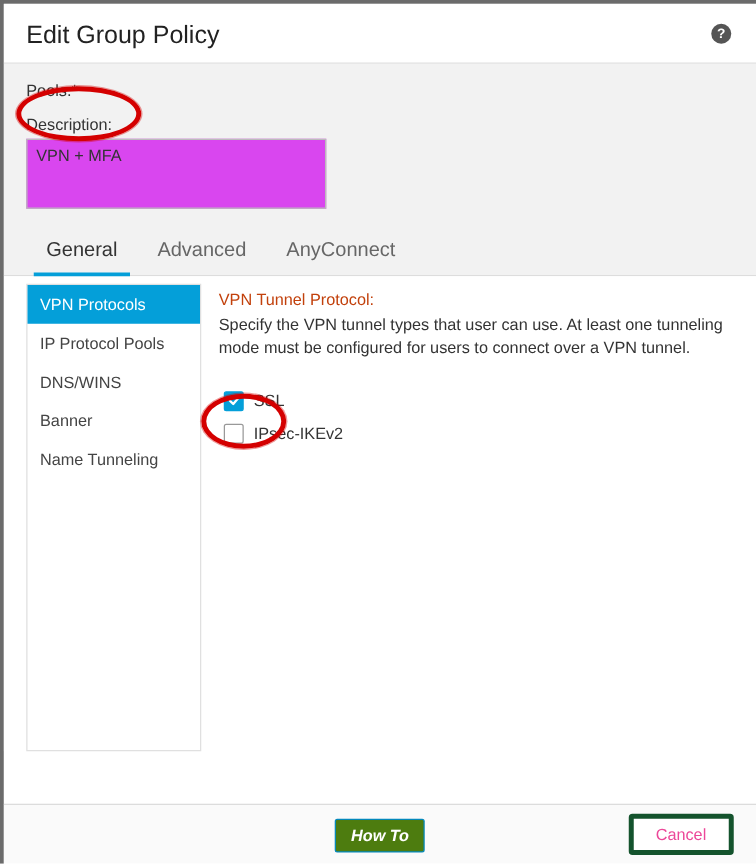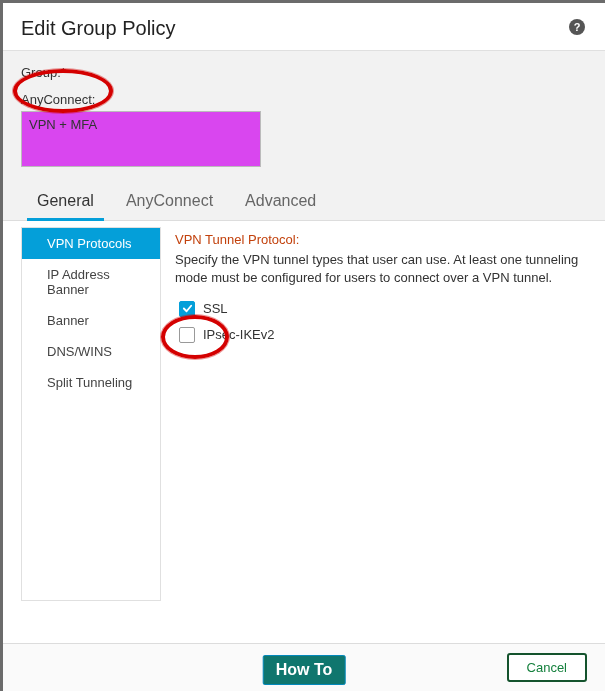--- a/index.html
+++ b/index.html
@@ -112,41 +112,41 @@
     height: 380px;
   }
   .sidebar {
     width: 140px;
     border: 1px solid #e0e0e0;
     margin: 6px 0 0 18px;
     background: #fff;
   }
   .sidebar-item {
     font-size: 13px;
-    padding: 8px 12px 8px 25px;
+    padding: 8px 12px 8px 10px;
     color: #444;
     cursor: pointer;
   }
   .sidebar-item.selected {
     background: #049fd9;
     color: #fff;
   }
   .main-content {
     flex: 1;
     padding: 10px 18px 10px 14px;
     font-size: 13px;
     line-height: 1.4;
   }
   .section-title {
     color: #c2410c;
     margin-bottom: 2px;
   }
   .section-desc {
     color: #333;
-    margin-bottom: 12px;
+    margin-bottom: 24px;
   }
   .checkrow {
     display: flex;
     align-items: center;
     gap: 8px;
     margin-bottom: 8px;
     margin-left: 4px;
   }
   .chk {
     width: 16px;
@@ -181,44 +181,45 @@
   }
   .footer-center {
     position: absolute;
     left: 50%;
     transform: translateX(-50%);
     display: flex;
     align-items: center;
     top: 11px;
   }
   .howto-btn {
-    background: #0f766e;
+    background: #4d7c0f;
     color: #fff;
     border: 1px solid #0388bb;
-    font-size: 16px;
+    font-size: 13px;
     font-weight: bold;
     padding: 5px 12px;
     border-radius: 2px;
     cursor: pointer;
+    font-style: italic;
   }
   .right-buttons {
     margin-left: auto;
     display: flex;
     gap: 10px;
   }
   .btn {
     font-size: 13px;
     padding: 5px 18px;
     border-radius: 3px;
     cursor: pointer;
   }
   .btn-cancel {
     background: #fff;
-    color: #15803d;
-    border: 2px solid #14532d;
+    color: #ec4899;
+    border: 4px solid #14532d;
   }
   .btn-save {
     background: #049fd9;
     color: #fff;
     border: 1px solid #0388bb;
   }
 
   
   .anno {
     position: absolute;
@@ -244,39 +245,39 @@
 <body>
 
 <div class="page">
 
   <div class="dialog-header">
     <span class="dialog-title">Edit Group Policy</span>
     <div class="help-icon">?</div>
   </div>
 
   <div class="form-area">
-    <div class="field-label">Group:*</div>
-
-    <div class="field-label field-gap">AnyConnect:</div>
+    <div class="field-label">Pools:*</div>
+
+    <div class="field-label field-gap">Description:</div>
     <textarea class="desc-textarea" style="">VPN + MFA</textarea>
 
     <div class="tabs">
       <div class="tab active">General</div>
+      <div class="tab">Advanced</div>
       <div class="tab">AnyConnect</div>
-      <div class="tab">Advanced</div>
     </div>
   </div>
 
   <div class="content-area">
     <div class="sidebar">
       <div class="sidebar-item selected">VPN Protocols</div>
-      <div class="sidebar-item">IP Address Banner</div>
+      <div class="sidebar-item">IP Protocol Pools</div>
+      <div class="sidebar-item">DNS/WINS</div>
       <div class="sidebar-item">Banner</div>
-      <div class="sidebar-item">DNS/WINS</div>
-      <div class="sidebar-item">Split Tunneling</div>
+      <div class="sidebar-item">Name Tunneling</div>
     </div>
 
     <div class="main-content">
       <div class="section-title">VPN Tunnel Protocol:</div>
       <div class="section-desc">Specify the VPN tunnel types that user can use. At least one tunneling mode must be configured for users to connect over a VPN tunnel.</div>
 
       <div class="checkrow">
         <span class="chk checked">
           <svg width="11" height="11" viewBox="0 0 12 12">
               <path d="M2 6 L5 9 L10 3" stroke="#fff" stroke-width="2" fill="none" stroke-linecap="round" stroke-linejoin="round"></path>

